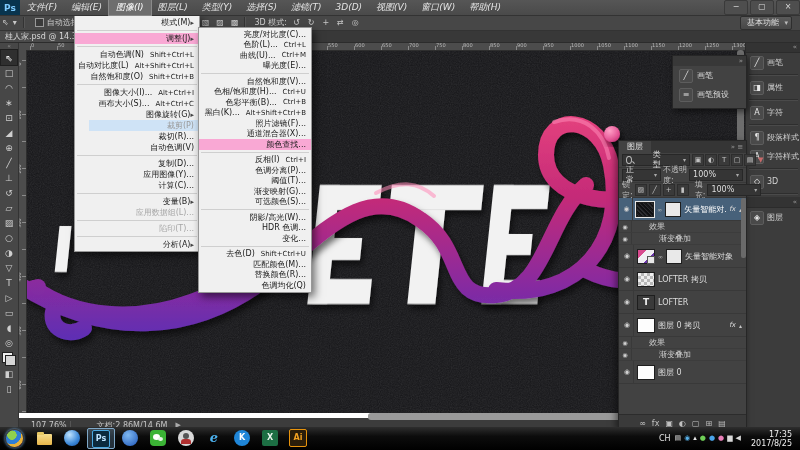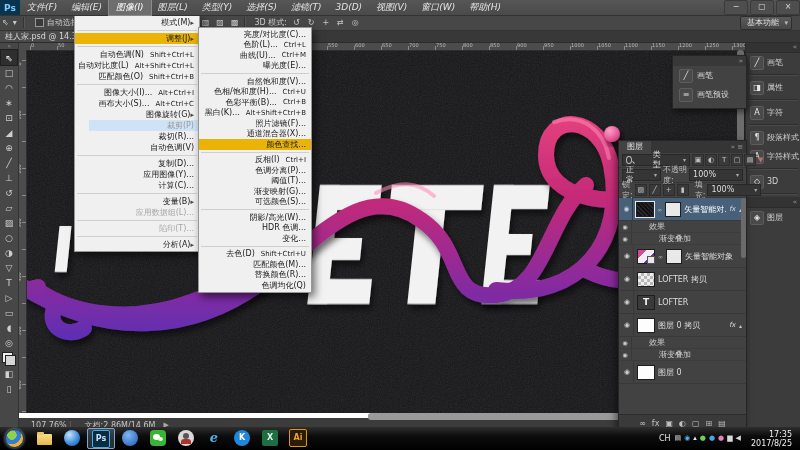--- a/index.html
+++ b/index.html
@@ -63,21 +63,21 @@
   .ticklab{position:absolute;top:0;font-size:6px;color:#b8b8b8;transform:scale(.85);transform-origin:0 0;}
   .tickh{position:absolute;right:0;height:1px;width:4px;background:#8a8a8a;}
   .ticklabv{position:absolute;left:-1px;font-size:6px;color:#b8b8b8;transform:rotate(-90deg) scale(.8);
     transform-origin:2px 4px;}
   #canvas{left:8px;top:8px;width:719px;height:363px;overflow:hidden;background:#151518;}
   #hscroll{left:350px;top:371px;width:262px;height:7px;background:#9a9a9a;border-radius:3px;z-index:2;}
   #vscroll{left:719px;top:8px;width:7px;height:92px;background:#6d6d6d;border-radius:3px;z-index:2;}
   #statusbar{left:0;top:371px;width:727px;height:14px;background:#3c3c3c;border-top:5px solid #ffffff;
     display:flex;align-items:center;font-size:8px;color:#c5c5c5;z-index:1;}
   #statusbar .zoombox{margin-left:10px;padding:0 3px;border-right:1px solid #555;}
-  #statusbar .docinfo{margin-left:14px;}
+  #statusbar .docinfo{margin-left:26px;}
   #statusbar .arrow{margin-left:8px;color:#aaa;font-size:7px;}
 
   
   #dockstrip{left:745px;top:0;width:55px;height:385px;background:#3c3c3c;border-left:1px solid #2b2b2b;
     z-index:3;}
   .dock-head{height:10px;background:#333;color:#9c9c9c;font-size:7px;text-align:right;
     padding-right:4px;line-height:10px;border-bottom:1px solid #2b2b2b;}
   .dock-item{height:19px;display:flex;align-items:center;color:#d2d2d2;font-size:8px;gap:3px;
     padding-left:4px;}
   .dock-item .dicon{width:12px;height:12px;background:#4a4a4a;border:1px solid #5d5d5d;border-radius:2px;
@@ -143,21 +143,21 @@
   
   .menu{background:#f0f0f0;border:1px solid #979797;box-shadow:3px 4px 8px rgba(0,0,0,.55);
     z-index:20;padding:1px 0;}
   #image-menu{left:74px;top:15px;width:124px;}
   #adjust-menu{left:198px;top:27px;width:112px;z-index:21;}
   .menu-row{height:11px;display:flex;align-items:center;justify-content:flex-end;
     padding:0 5px 0 14px;color:#1b1b1b;font-size:8px;white-space:nowrap;}
   #adjust-menu .menu-row{height:10.5px;padding-left:10px;}
   .menu-row .menu-shortcut{font-size:7px;color:#1b1b1b;margin-left:6px;}
   .menu-row .menu-arrow{font-size:7px;color:#444;}
-  .menu-row.active{background:#eab308;}
+  .menu-row.active{background:#f9a8d4;}
   .menu-row.disabled,.menu-row.disabled .menu-shortcut{color:#a6a6a6;}
   .menu-row.hoverdis{background:#cfe3f6;color:#9a9a9a;margin-left:14px;}
   .menu-sep{border-top:1px solid #cfcfcf;margin:2px 2px;}
 
   
   #taskbar{left:0;top:427px;width:800px;height:23px;background:linear-gradient(#2e2e2e,#0c0c0c 40%,#000);
     display:flex;align-items:center;z-index:40;}
   #startorb{width:17px;height:17px;border-radius:50%;margin:0 6px 0 5px;
     background:radial-gradient(circle at 35% 30%,#8fd14f 0 28%,#2f7fd6 30% 55%,#e8b23a 57% 75%,#d64f2f 77% 100%);
     border:1px solid #444;box-shadow:0 0 3px #79b8f0;}
@@ -615,21 +615,21 @@
       <div class="menu-sep"></div>
       <div class="menu-row">
         <span class="menu-label">自动色调(N)</span>
         <span class="menu-shortcut">Shift+Ctrl+L</span>
       </div>
       <div class="menu-row">
         <span class="menu-label">自动对比度(L)</span>
         <span class="menu-shortcut">Alt+Shift+Ctrl+L</span>
       </div>
       <div class="menu-row">
-        <span class="menu-label">匹配颜色(O)</span>
+        <span class="menu-label">自然饱和度(O)</span>
         <span class="menu-shortcut">Shift+Ctrl+B</span>
       </div>
       <div class="menu-sep"></div>
       <div class="menu-row">
         <span class="menu-label">图像大小(I)...</span>
         <span class="menu-shortcut">Alt+Ctrl+I</span>
       </div>
       <div class="menu-row">
         <span class="menu-label">画布大小(S)...</span>
         <span class="menu-shortcut">Alt+Ctrl+C</span>

